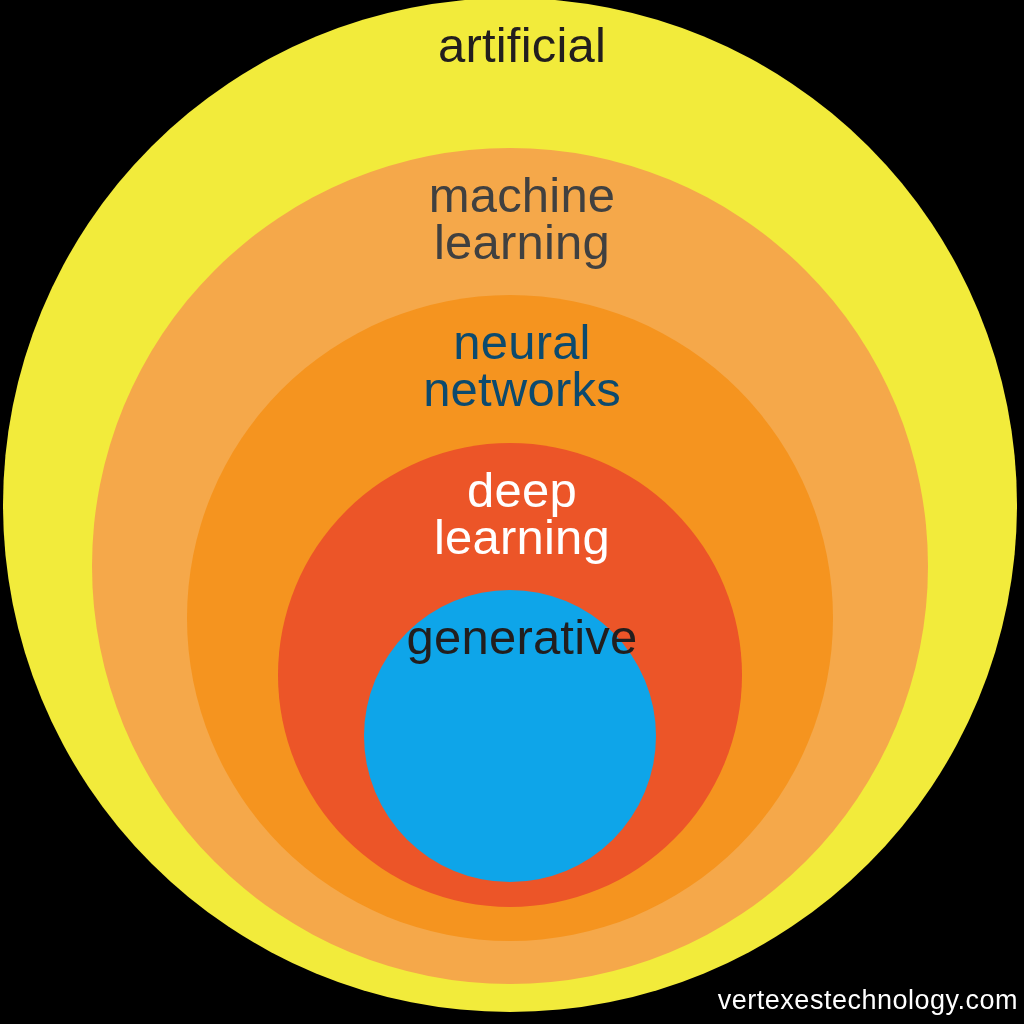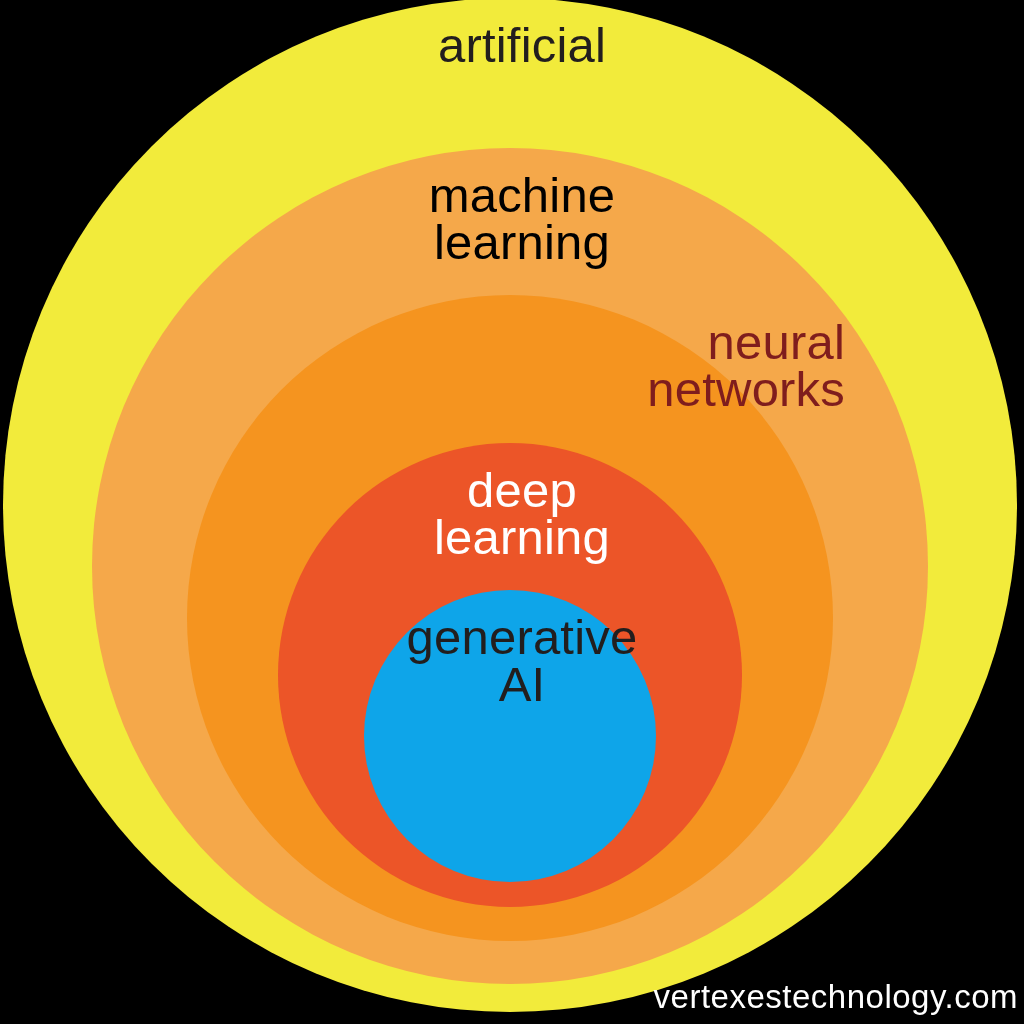--- a/index.html
+++ b/index.html
@@ -34,60 +34,59 @@
   #ring-ai  { left:   3px; top:  -2px; width: 1014px; height: 1014px; }
   #ring-ml  { left:  92px; top: 148px; width:  836px; height:  836px; }
   #ring-nn  { left: 187px; top: 295px; width:  646px; height:  646px; }
   #ring-dl  { left: 278px; top: 443px; width:  464px; height:  464px; }
   #ring-gen { left: 364px; top: 590px; width:  292px; height:  292px; }
 
   #watermark {
     position: absolute;
     right: 6px;
     bottom: 8px;
-    font-size: 33px;
+    font-size: 27px;
     letter-spacing: 0.5px;
     color: #ffffff;
     white-space: nowrap;
   }
 </style>
 </head>
 <body>
 
 <div id="stage" style="background: rgb(0, 0, 0);">
 
   <div id="ring-ai" class="ring" style="background: rgb(242, 235, 59);">
     <div class="ring-label" style="color: rgb(34, 30, 30);">
       <div>artificial</div>
     </div>
   </div>
 
   <div id="ring-ml" class="ring" style="background: rgb(245, 168, 74);">
-    <div class="ring-label" style="color: #000000;">
+    <div class="ring-label" style="color: #404040;">
       <div>machine</div>
       <div>learning</div>
     </div>
   </div>
 
   <div id="ring-nn" class="ring" style="background: rgb(245, 148, 31);">
-    <div class="ring-label" style="color: #7f1d1d; text-align: right;">
+    <div class="ring-label" style="color: #0c4a6e;">
       <div>neural</div>
       <div>networks</div>
     </div>
   </div>
 
   <div id="ring-dl" class="ring" style="background: rgb(236, 85, 40);">
     <div class="ring-label" style="color: #ffffff;">
       <div>deep</div>
       <div>learning</div>
     </div>
   </div>
 
   <div id="ring-gen" class="ring" style="background: #0ea5e9;">
     <div class="ring-label" style="color: rgb(34, 30, 30);">
       <div>generative</div>
-      <div>AI</div>
     </div>
   </div>
 
   <div id="watermark" style="color: rgb(255, 255, 255);">vertexestechnology.com</div>
 
 </div>
 
 </body></html>

